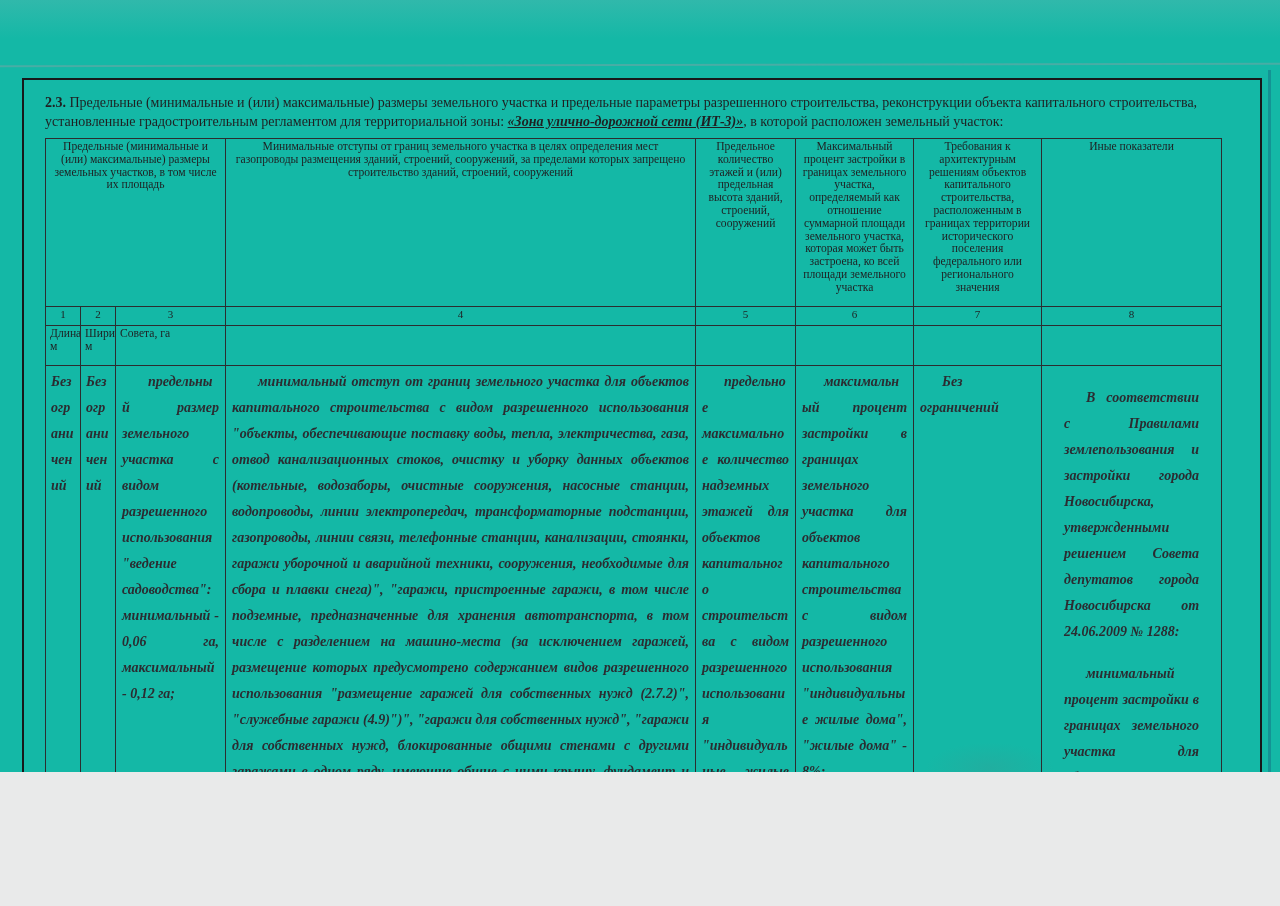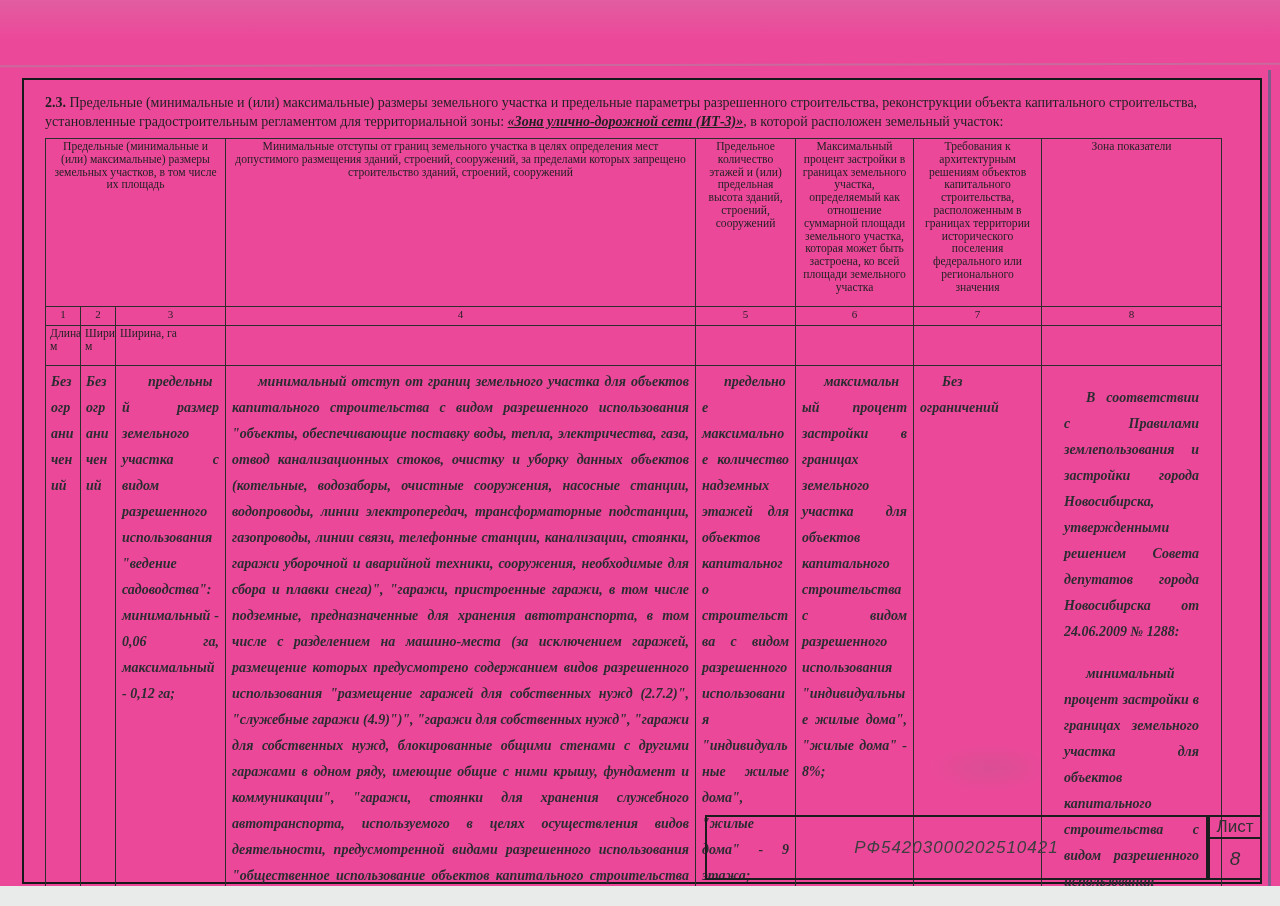--- a/index.html
+++ b/index.html
@@ -1,18 +1,18 @@
 <!DOCTYPE html>
 <html><head>
 <meta charset="utf-8">
 <style>
   html,body { margin:0; padding:0; background:#e9eaea; }
   .page {
-    position:relative; width:1280px; height:886px; overflow:hidden;
-    background:#ec4899; color:#1f2022;
+    position:relative; width:1280px; height:772px; overflow:hidden;
+    background:#14b8a6; color:#1f2022;
     font-family:"Liberation Serif","DejaVu Serif",serif;
   }
   .scan-top { position:absolute; left:0; top:0; width:1280px; height:46px;
     background:linear-gradient(180deg, rgba(176,188,194,0.18), rgba(176,188,194,0) 85%); }
   .scan-hline { position:absolute; left:0; top:64px; width:1280px; height:2px;
     background:rgba(150,158,164,0.40); transform:rotate(-0.12deg); }
   .right-tint { position:absolute; left:1268px; top:70px; width:3px; height:820px;
     background:rgba(20,110,130,0.5); }
   .smudge { position:absolute; left:925px; top:742px; width:130px; height:52px;
     background:radial-gradient(ellipse at center, rgba(110,116,122,0.14), rgba(110,116,122,0) 70%); }
@@ -76,40 +76,40 @@
         <col style="width:110px">
       <col style="width:470px">
         <col style="width:100px">
         <col style="width:118px">
       <col style="width:128px">
         <col style="width:180px">
     </colgroup>
     <tbody>
         <tr class="head-row">
       <td colspan="3">Предельные (минимальные и (или) максимальные) размеры земельных участков, в том числе их площадь</td>
-      <td>Минимальные отступы от границ земельного участка в целях определения мест допустимого размещения зданий, строений, сооружений, за пределами которых запрещено строительство зданий, строений, сооружений</td>
+      <td>Минимальные отступы от границ земельного участка в целях определения мест газопроводы размещения зданий, строений, сооружений, за пределами которых запрещено строительство зданий, строений, сооружений</td>
       <td>Предельное количество этажей и (или) предельная высота зданий, строений, сооружений</td>
       <td>Максимальный процент застройки в границах земельного участка, определяемый как отношение суммарной площади земельного участка, которая может быть застроена, ко всей площади земельного участка</td>
       <td>Требования к архитектурным решениям объектов капитального строительства, расположенным в границах территории исторического поселения федерального или регионального значения</td>
-      <td>Зона показатели</td>
+      <td>Иные показатели</td>
     </tr>
     <tr class="num-row">
       <td>1</td>
       <td>2</td>
       <td>3</td>
       <td>4</td>
       <td>5</td>
       <td>6</td>
       <td>7</td>
       <td>8</td>
     </tr>
     <tr class="sub-row">
       <td>Длина, м</td>
       <td>Ширина, м</td>
-      <td>Ширина, га</td>
+      <td>Совета, га</td>
       <td></td>
       <td></td>
       <td></td>
       <td></td>
       <td></td>
     </tr>
     <tr class="body-row">
       <td class="narrow">Без ограничений</td>
       <td class="narrow">Без ограничений</td>
       <td class="ind wrapany">предельный размер земельного участка с видом разрешенного использования "ведение садоводства": минимальный - 0,06 га, максимальный - 0,12 га;</td>

